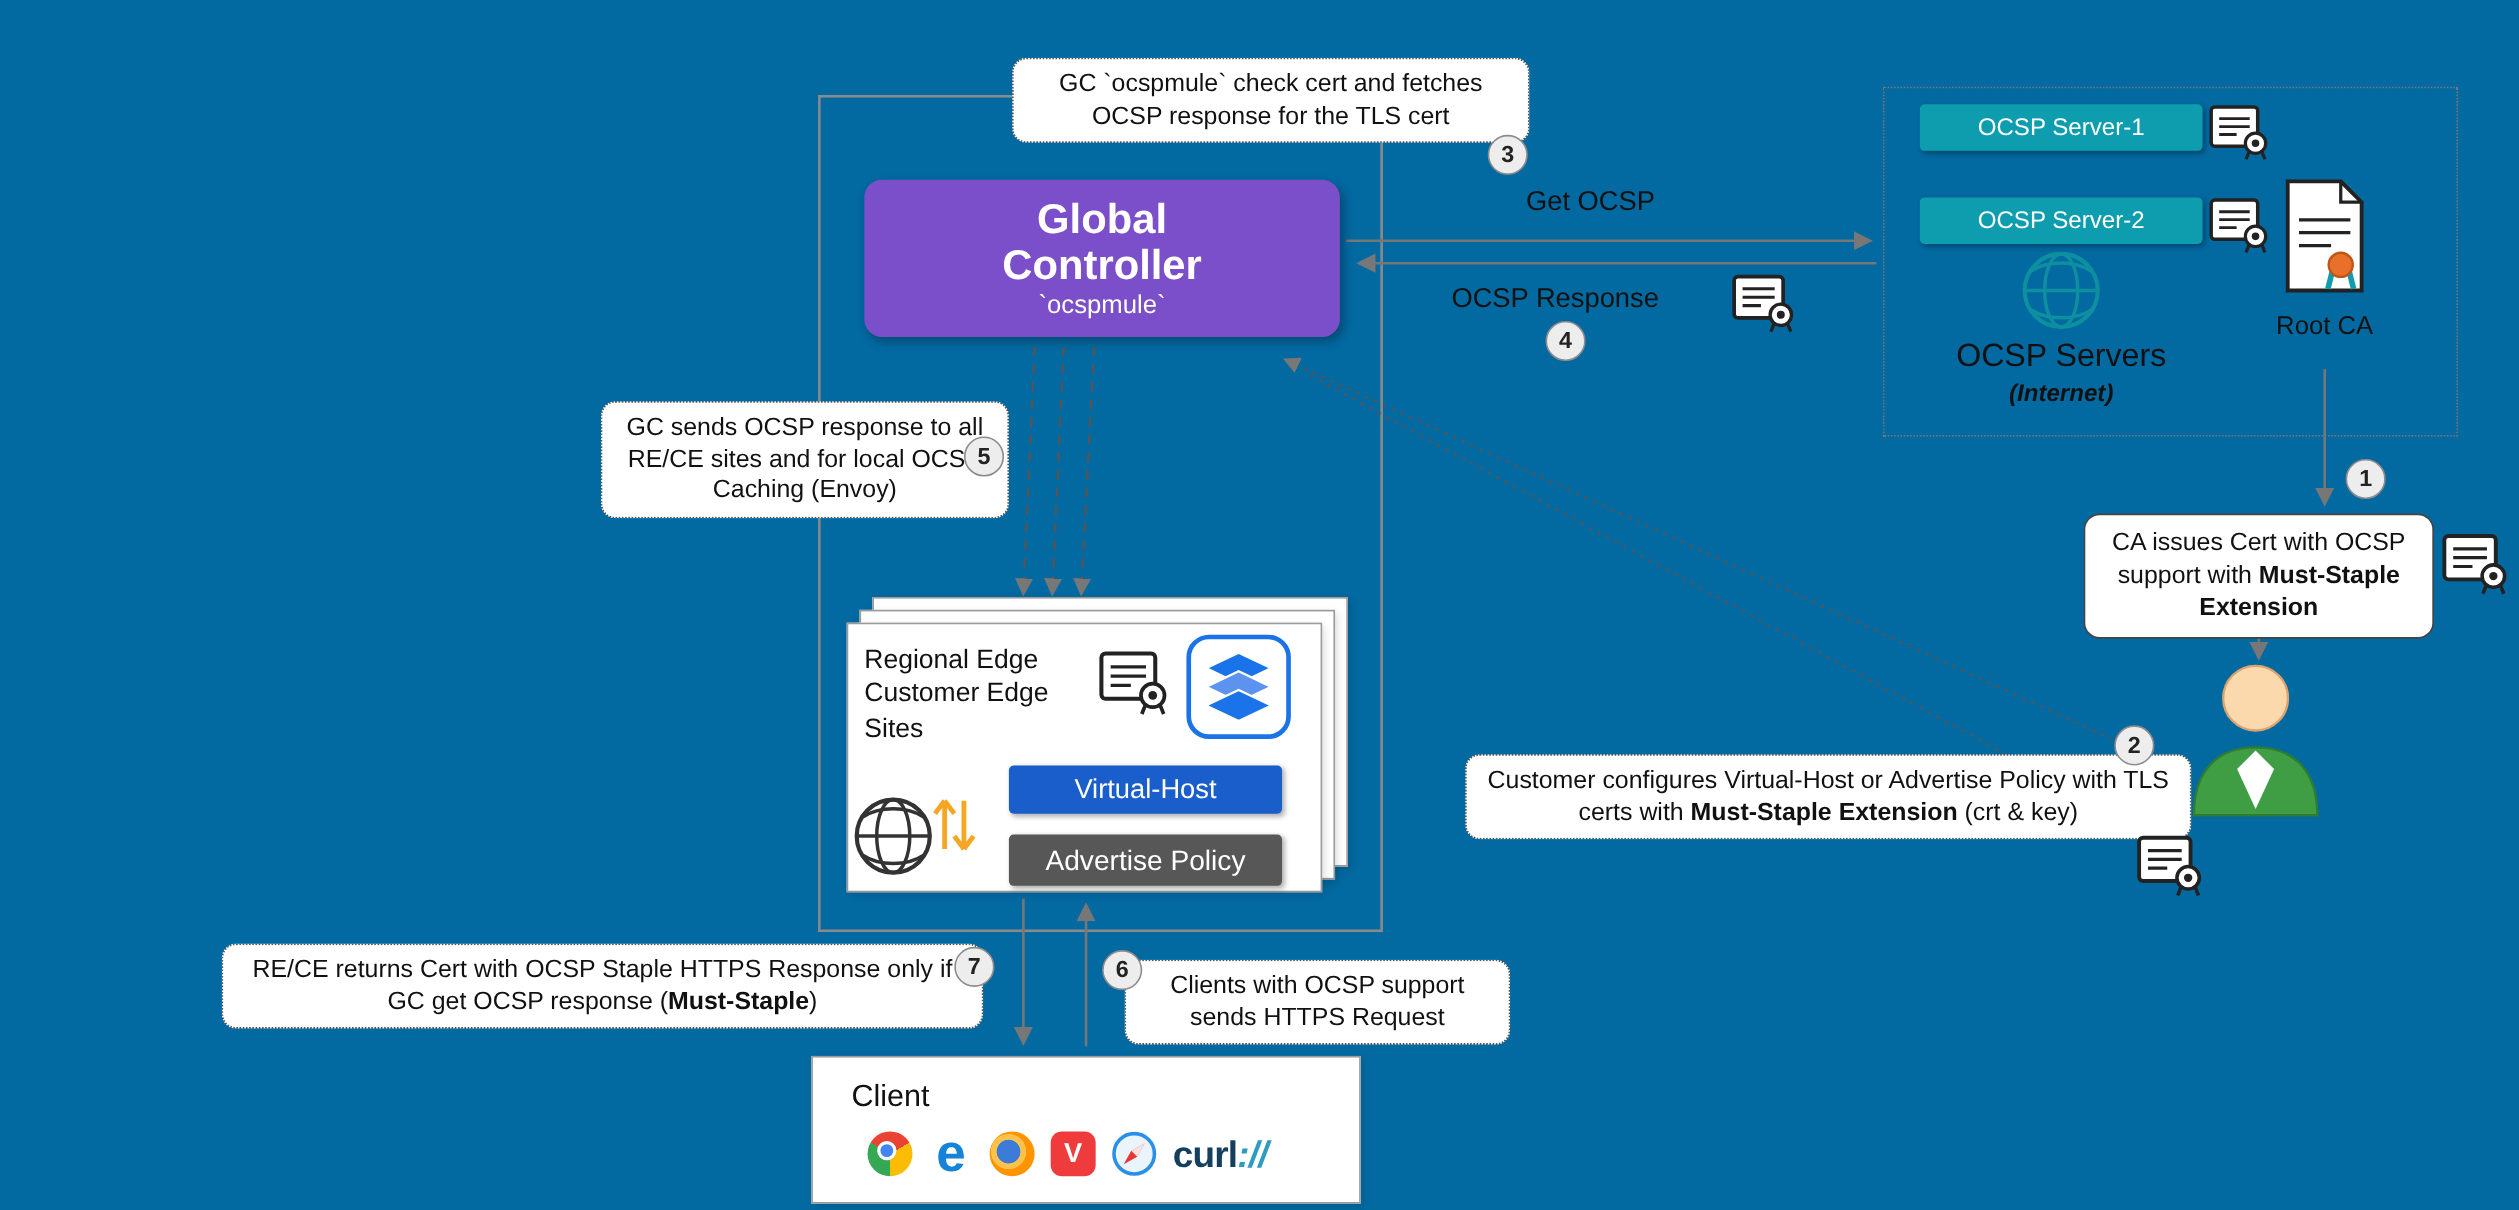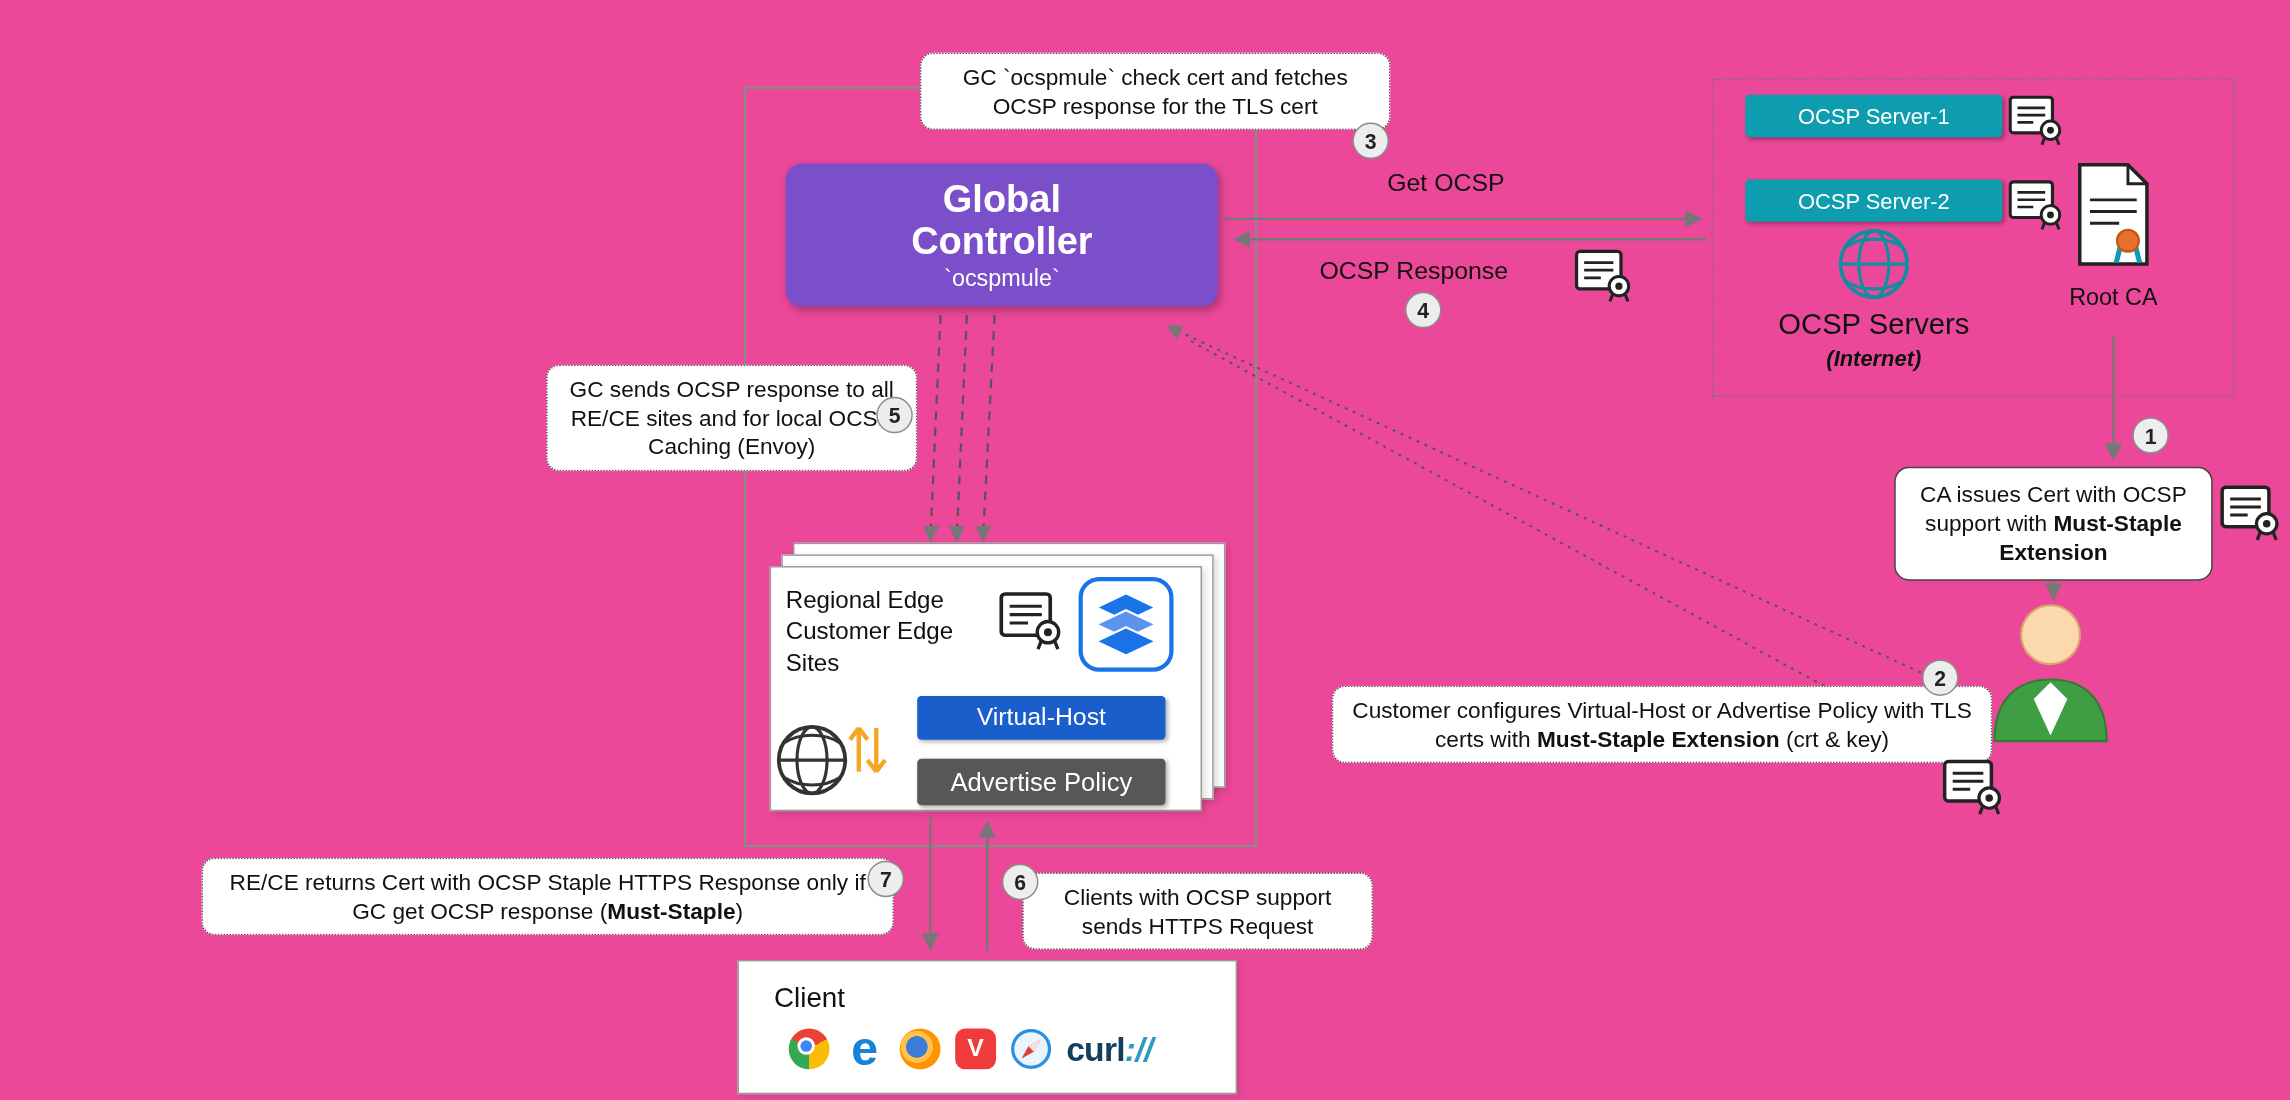--- a/index.html
+++ b/index.html
@@ -1,18 +1,18 @@
 <!DOCTYPE html>
 <html><head>
 <meta charset="utf-8">
 <style>
   * { margin:0; padding:0; box-sizing:border-box; }
   html,body { background:#ffffff; }
   body { font-family:"Liberation Sans", sans-serif; color:#111; }
-  .viewport { position:relative; width:2290px; height:1100px; background:#ec4899; overflow:hidden; }
+  .viewport { position:relative; width:2290px; height:1100px; background:#0369a1; overflow:hidden; }
   .canvas { position:absolute; left:0; top:0; width:1568px; height:754px; transform:scale(1.4605,1.4589); transform-origin:0 0; }
   .abs { position:absolute; }
   .connectors { position:absolute; left:0; top:0; z-index:0; }
   .note { position:absolute; border:1.6px dotted #555; border-radius:9px; background:#fff; text-align:center;
           font-size:15.5px; line-height:1.27; padding:6px 12px; z-index:2; }
   .solidbox { position:absolute; border:1.6px solid #444; border-radius:10px; background:#fff; text-align:center;
           font-size:15.5px; line-height:1.3; padding:8px 10px; z-index:2; }
   .step { position:absolute; width:25px; height:25px; border-radius:50%; border:1.4px solid #8c8c8c; background:#ededed;
           display:flex; align-items:center; justify-content:center; font-size:14.5px; font-weight:700; color:#222; z-index:6; }
   .gc { position:absolute; left:538px; top:112px; width:296px; height:98px; background:#7a4fc9; border-radius:11px;

